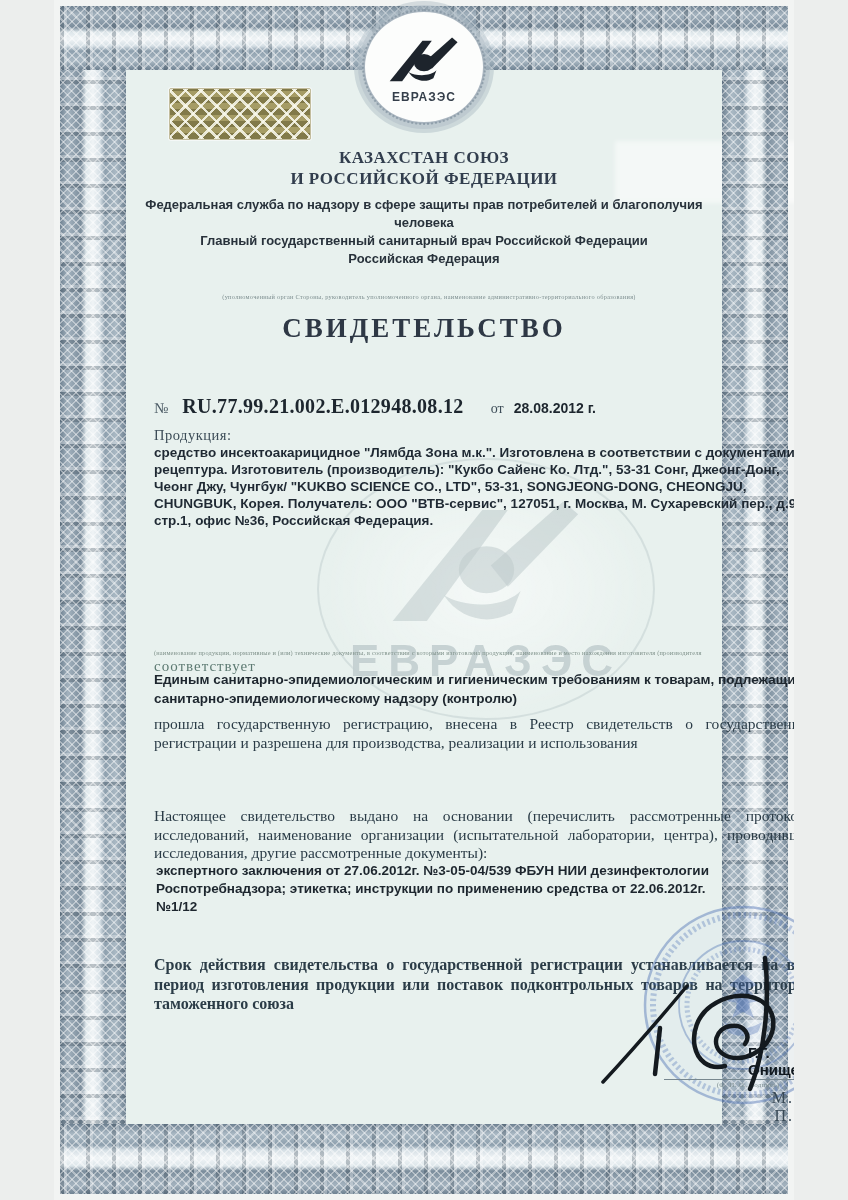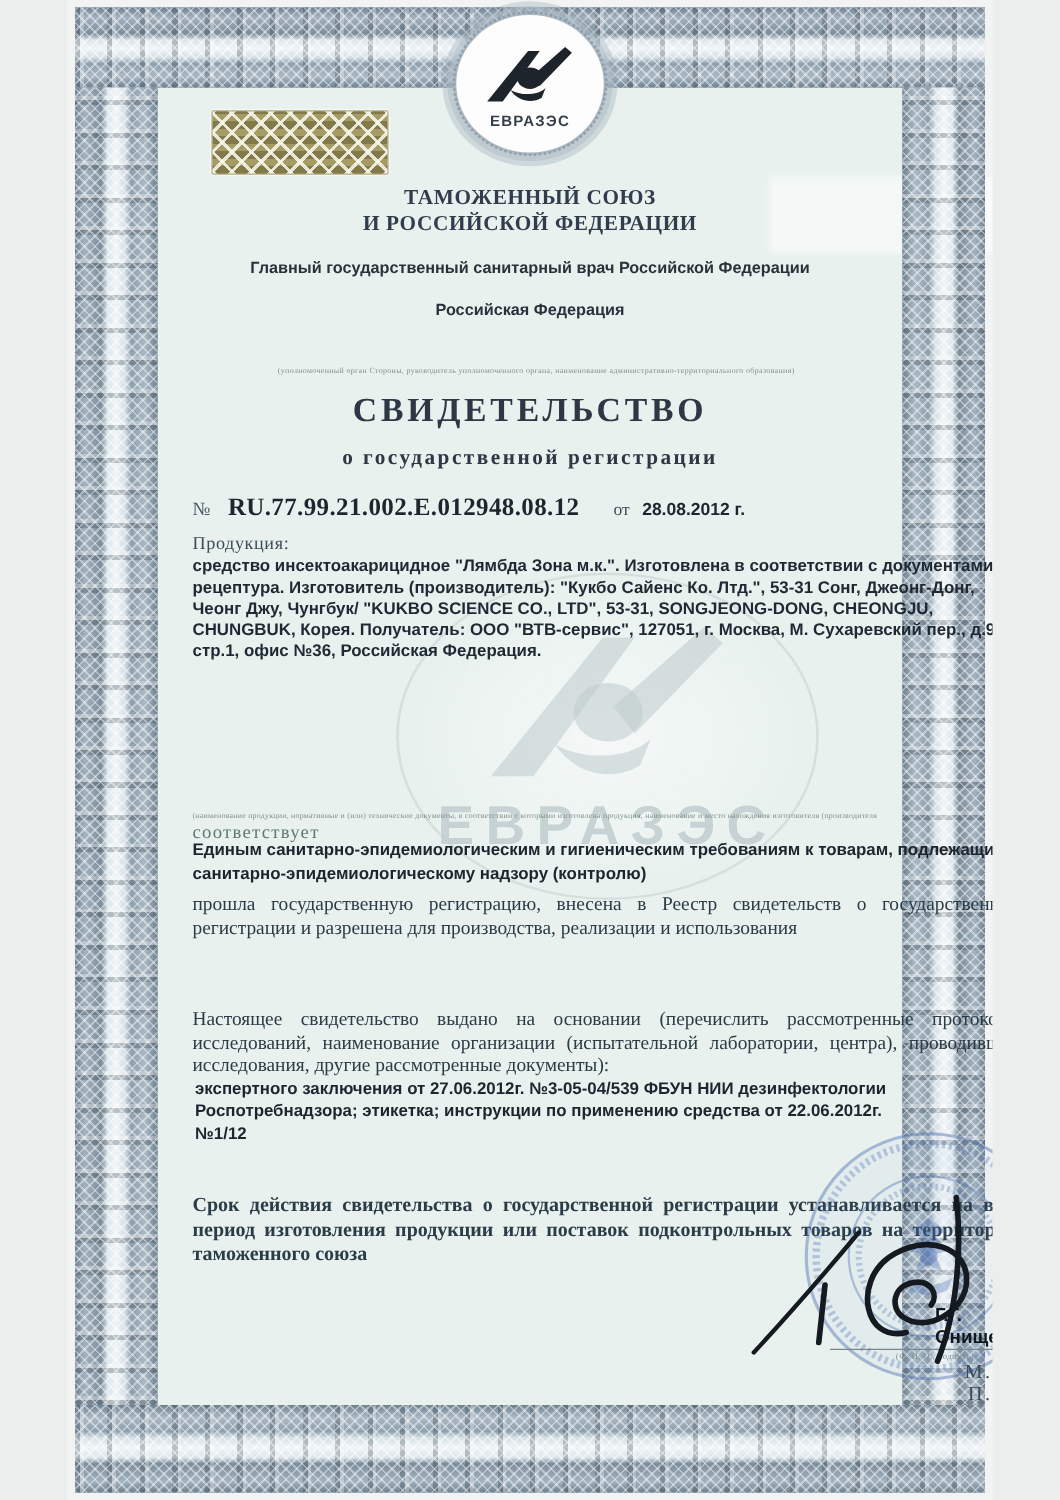--- a/index.html
+++ b/index.html
@@ -54,21 +54,21 @@
     background-image:
       repeating-linear-gradient(45deg, rgba(250,250,238,.85) 0 2.5px, rgba(250,250,238,0) 2.5px 11px),
       repeating-linear-gradient(-45deg, rgba(250,250,238,.85) 0 2.5px, rgba(250,250,238,0) 2.5px 11px),
       repeating-linear-gradient(0deg, rgba(88,82,38,.45) 0 6px, rgba(168,158,100,.45) 6px 12px);
     border:1px solid #c3bd9e;box-shadow:0 0 0 1px rgba(255,255,255,.5);}
 
   
   .content{position:absolute;inset:0;z-index:3;}
   .hdr{position:absolute;left:90px;right:90px;top:147px;text-align:center;}
   .hdr .h-main{font-weight:bold;font-size:17px;color:#313d4d;line-height:21px;letter-spacing:.5px;}
-  .hdr .h-agency{font-family:"Liberation Sans",sans-serif;font-weight:600;font-size:13px;color:#28323b;line-height:18px;margin-top:16px;}
+  .hdr .h-agency{font-family:"Liberation Sans",sans-serif;font-weight:600;font-size:13px;color:#28323b;line-height:18px;margin-top:0px;}
   .hdr .h-agency.first{margin-top:7px;}
   .authority-note{position:absolute;left:120px;right:110px;top:293px;text-align:center;font-size:6.3px;color:#7e8f90;letter-spacing:.3px;white-space:nowrap;overflow:hidden;}
   .title-main{position:absolute;left:0;right:0;top:313px;text-align:center;font-weight:bold;font-size:27px;letter-spacing:3px;color:#2e3845;}
   .title-sub{position:absolute;left:0;right:0;top:356px;text-align:center;font-weight:bold;font-size:17px;letter-spacing:2px;color:#2e3845;}
 
   .reg-row{position:absolute;left:100px;right:100px;top:395px;display:flex;align-items:baseline;}
   .reg-row .no{font-size:15px;color:#4a5a64;margin-right:14px;}
   .reg-row .num{font-family:Liberation Serif, serif;font-weight:bold;font-size:20px;color:#1d262e;letter-spacing:.3px;}
   .reg-row .date-grp{margin-left:auto;margin-right:98px;}
   .reg-row .ot{font-size:14px;color:#3c4c57;margin-right:6px;}
@@ -140,30 +140,30 @@
 
   <div class="watermark">
     <svg class="swoosh-svg" viewBox="0 0 100 68">
       <use href="#swoosh-shape" fill="rgba(150,168,172,.55)"></use>
     </svg>
     <div class="wm-text">ЕВРАЗЭС</div>
   </div>
 
   <div class="content">
     <div class="hdr">
-      <div class="h-main">ТАМОЖЕННЫЙ СОЮЗ</div>
+      <div class="h-main">КАЗАХСТАН СОЮЗ</div>
       <div class="h-main">И РОССИЙСКОЙ ФЕДЕРАЦИИ</div>
+      <div class="h-agency first">Федеральная служба по надзору в сфере защиты прав потребителей и благополучия человека</div>
       <div class="h-agency">Главный государственный санитарный врач Российской Федерации</div>
       <div class="h-agency">Российская Федерация</div>
     </div>
 
     <div class="authority-note">(уполномоченный орган Стороны, руководитель уполномоченного органа, наименование административно-территориального образования)</div>
 
     <div class="title-main">СВИДЕТЕЛЬСТВО</div>
-    <div class="title-sub">о государственной регистрации</div>
 
     <div class="reg-row">
       <span class="no">№</span>
       <span class="num">RU.77.99.21.002.Е.012948.08.12</span>
       <span class="date-grp">
         <span class="ot">от</span>
         <span class="date">28.08.2012 г.</span>
       </span>
     </div>
 

